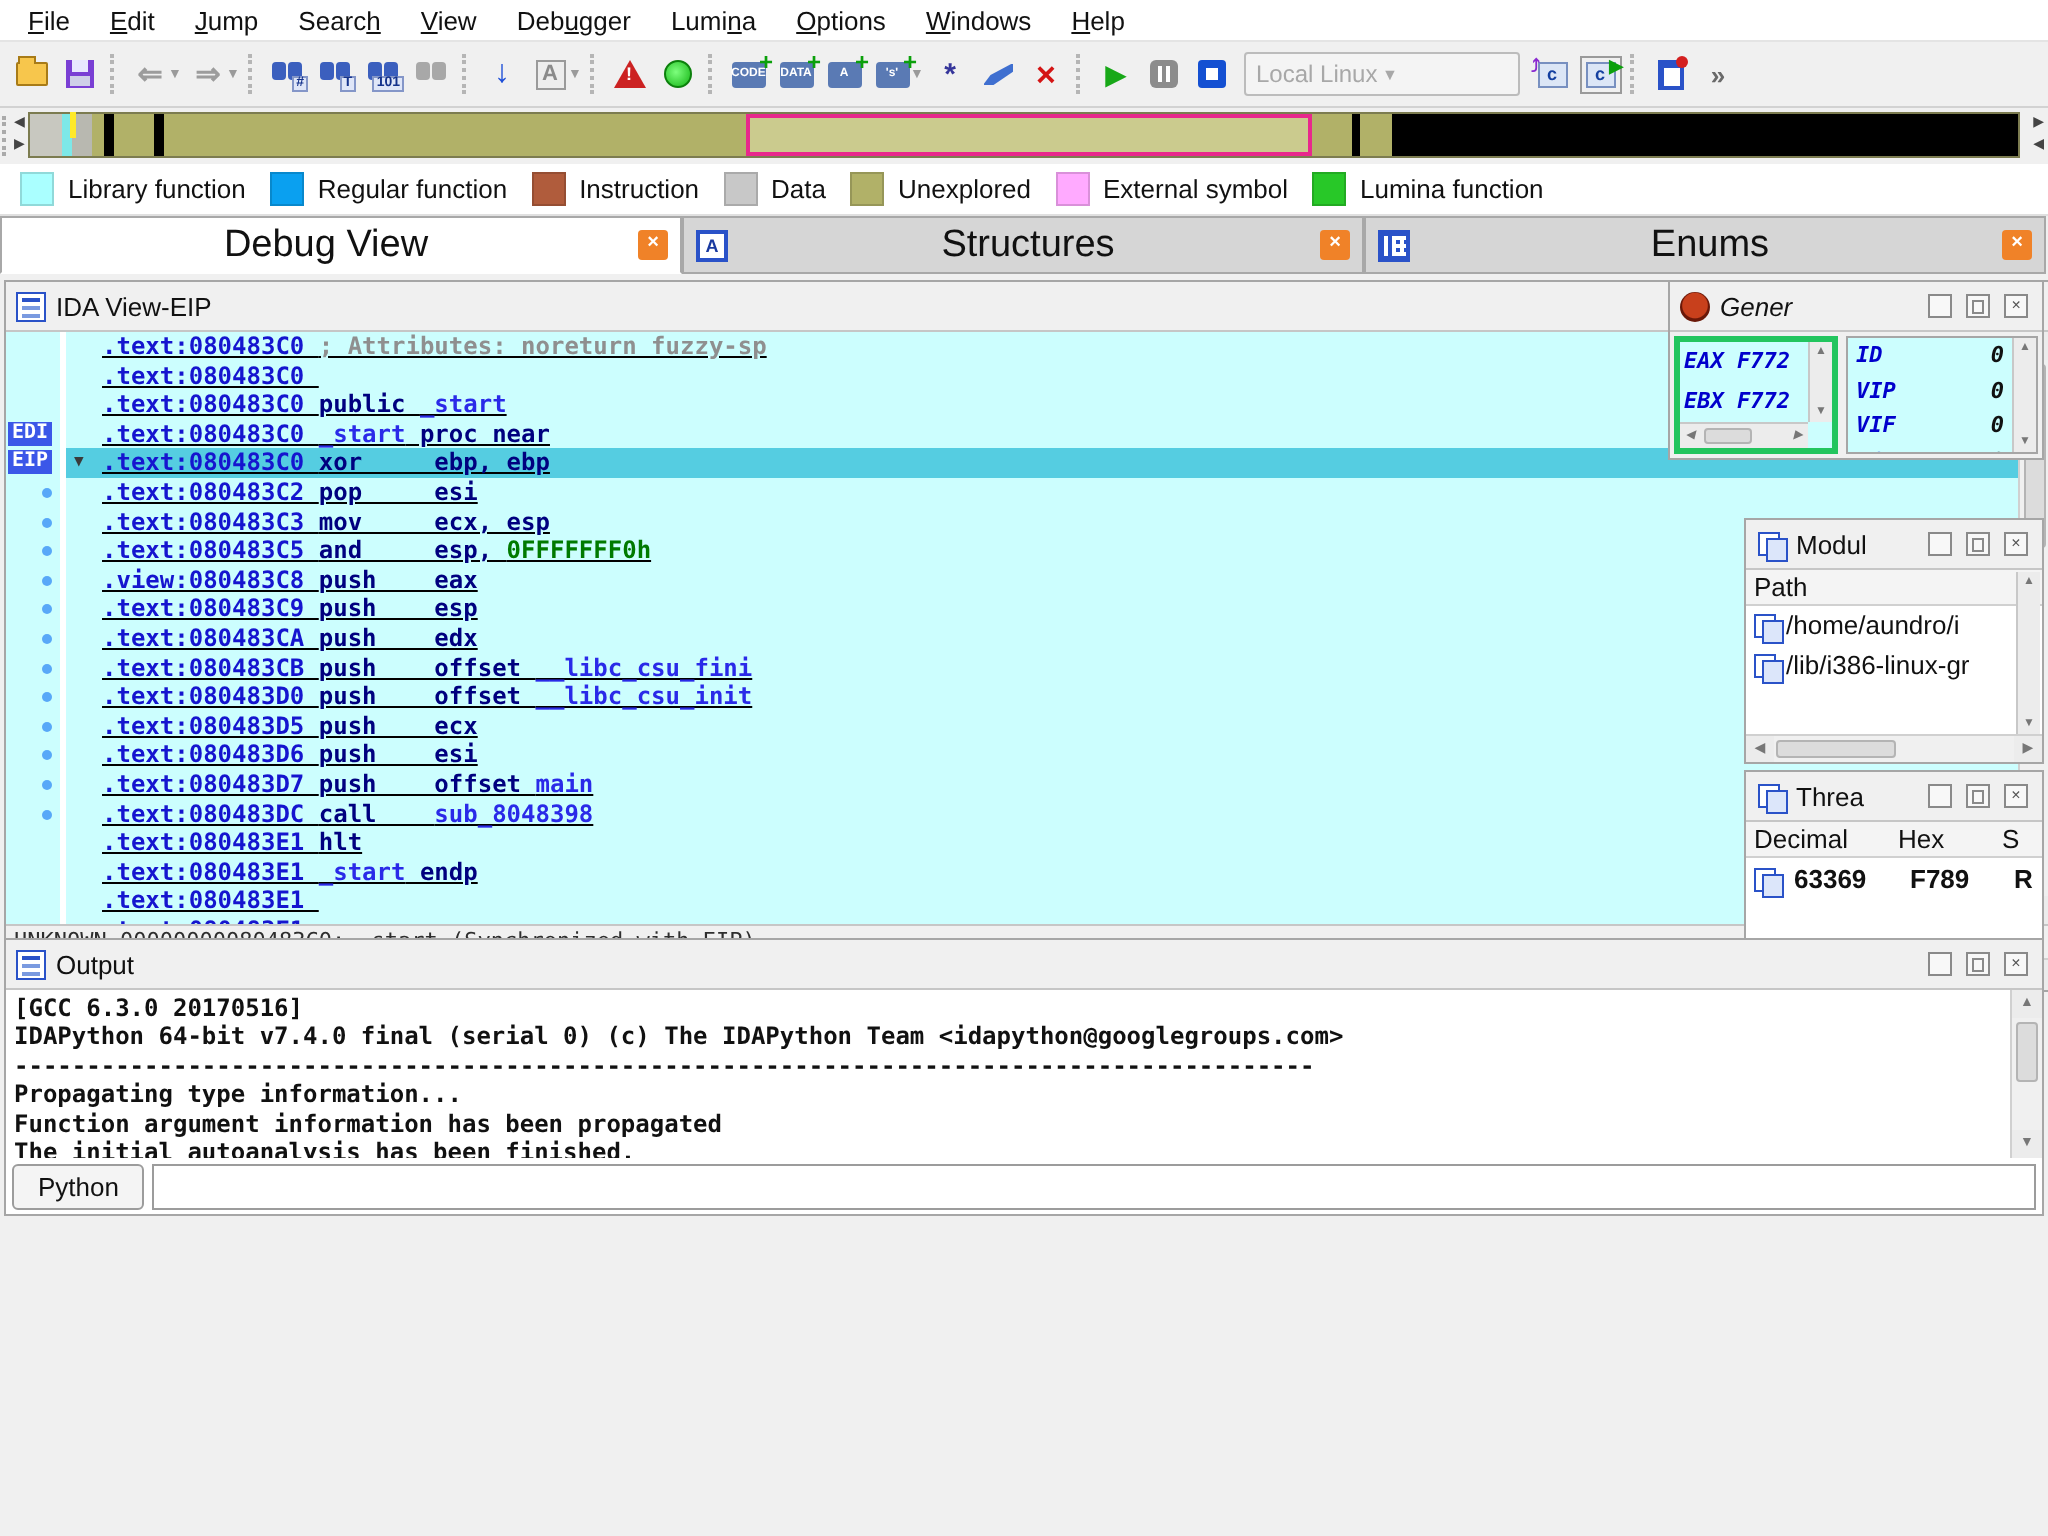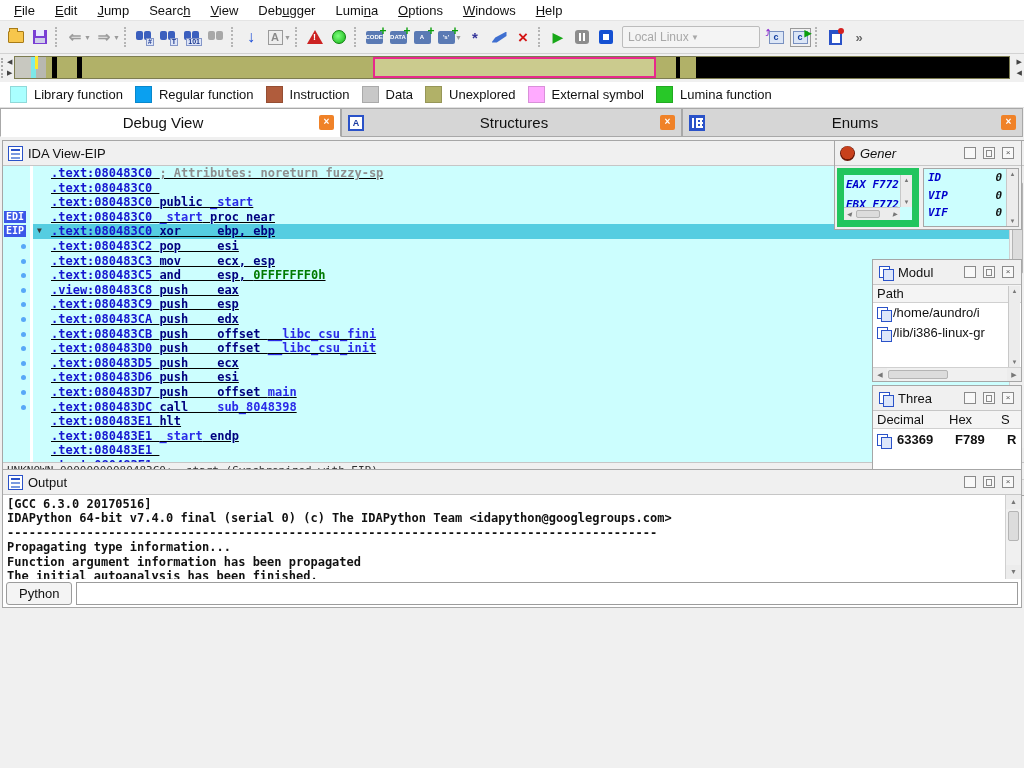--- a/index.html
+++ b/index.html
@@ -83,21 +83,21 @@
                border-bottom:1px solid #e0e0e0; display:flex; align-items:center; padding-left:10px; }
   .legend-item { display:flex; align-items:center; margin-right:12px; }
   .legend-swatch { width:17px; height:17px; margin-right:7px; border:1px solid rgba(0,0,0,0.15); }
   .legend-label { font-size:13px; color:#111; }
 
   
   .tabbar { position:absolute; top:108px; left:0; right:0; height:29px; display:flex; background:#f0f0f0; }
   .tab { width:341px; height:29px; display:flex; align-items:center; border:1px solid #a8a8a8;
          background:#d6d6d6; padding:0 6px; position:relative; }
   .tab.active { background:#ffffff; border-bottom:1px solid #ffffff; }
-  .tab-label { flex:1; text-align:center; font-size:15px; color:#111; }
+  .tab-label { flex:1; text-align:center; font-size:19px; color:#111; }
   .tab-close { width:15px; height:15px; background:#f08228; color:#fff; font-size:10px; font-weight:bold;
                text-align:center; line-height:14px; border-radius:2px; }
   .tab-icon { width:16px; height:16px; margin-right:4px; }
   .ic-struct { background:#fff; border:2px solid #2a52c8; color:#1a3aa0; font-size:9px; font-weight:bold;
                text-align:center; line-height:12px; }
   .ic-enum { background:#2a52c8; position:relative; }
   .ic-enum:before { content:""; position:absolute; left:3px; top:3px; width:2px; height:10px;
                     background:#fff; box-shadow:4px 0 0 #fff, 8px 0 0 #fff; }
   .ic-enum:after { content:""; position:absolute; left:7px; top:3px; width:7px; height:2px; background:#fff;
                    box-shadow:0 4px 0 #fff, 0 8px 0 #fff; }
@@ -152,21 +152,21 @@
   .tok-code { color:var(--code); }
   .tok-id { color:var(--ident); }
   .tok-num { color:var(--num); }
   .tok-cmt { color:var(--cmt); }
   .status-line { height:17px; background:#f0f0f0; border-top:1px solid #c6c6c6; font-family:"DejaVu Sans Mono", monospace;
                  font-size:11px; color:#2e2e2e; line-height:16px; padding-left:4px; white-space:nowrap; overflow:hidden; flex:0 0 auto; }
 
   
   #regs-panel { left:834px; right:2px; top:3px; height:90px;font-style:italic; }
   .regs-body { flex:1; display:flex; background:#f0f0f0; overflow:hidden; padding:2px; gap:4px; }
-  .reg-list { width:82px; background:var(--code-bg); border:7px solid #22c55e; position:relative; overflow:hidden; }
+  .reg-list { width:82px; background:var(--code-bg); border:3px solid #22c55e; position:relative; overflow:hidden; }
   .reg-rows { margin-right:12px; }
   .reg-row { font-family:"DejaVu Sans Mono", monospace; font-size:11px; font-weight:bold; color:#0000cc;
              line-height:20px; padding-left:2px; white-space:nowrap; }
   .reg-vs { position:absolute; right:0; top:0; bottom:13px; width:12px; background:#ececec; border-left:1px solid #c8c8c8; }
   .reg-vs .sar { position:absolute; width:100%; font-size:6px; text-align:center; color:#777; line-height:10px; }
   .reg-hs { position:absolute; left:0; right:12px; bottom:0; height:13px; background:#ececec; border-top:1px solid #c8c8c8; }
   .reg-hs .sar { position:absolute; font-size:6px; color:#777; line-height:13px; width:10px; text-align:center; }
   .flag-list { flex:1; background:var(--code-bg); border:1px solid #a6a6a6; overflow:hidden; position:relative; }
   .flag-rows { margin-right:12px; }
   .flag-row { display:flex; font-family:"DejaVu Sans Mono", monospace; font-size:11px; font-weight:bold; line-height:17.5px; padding:0 4px; }

